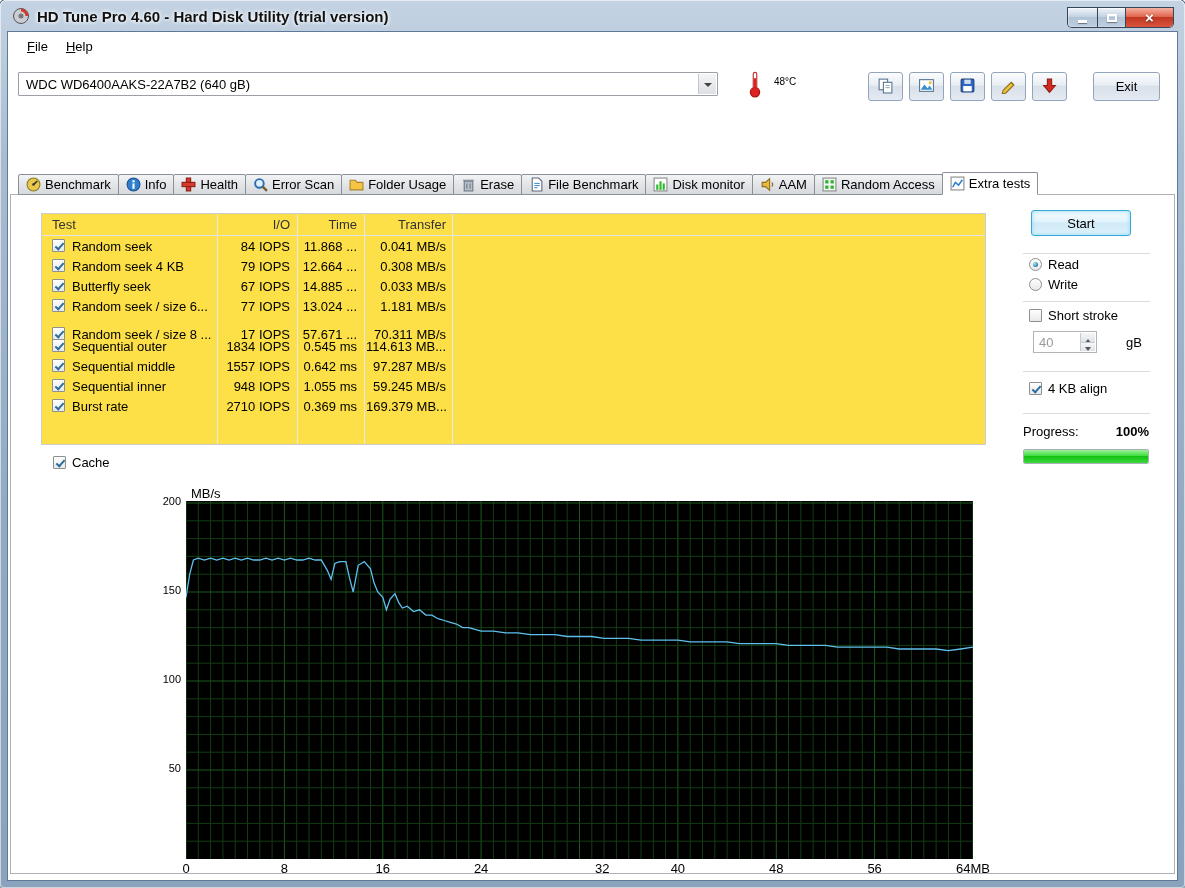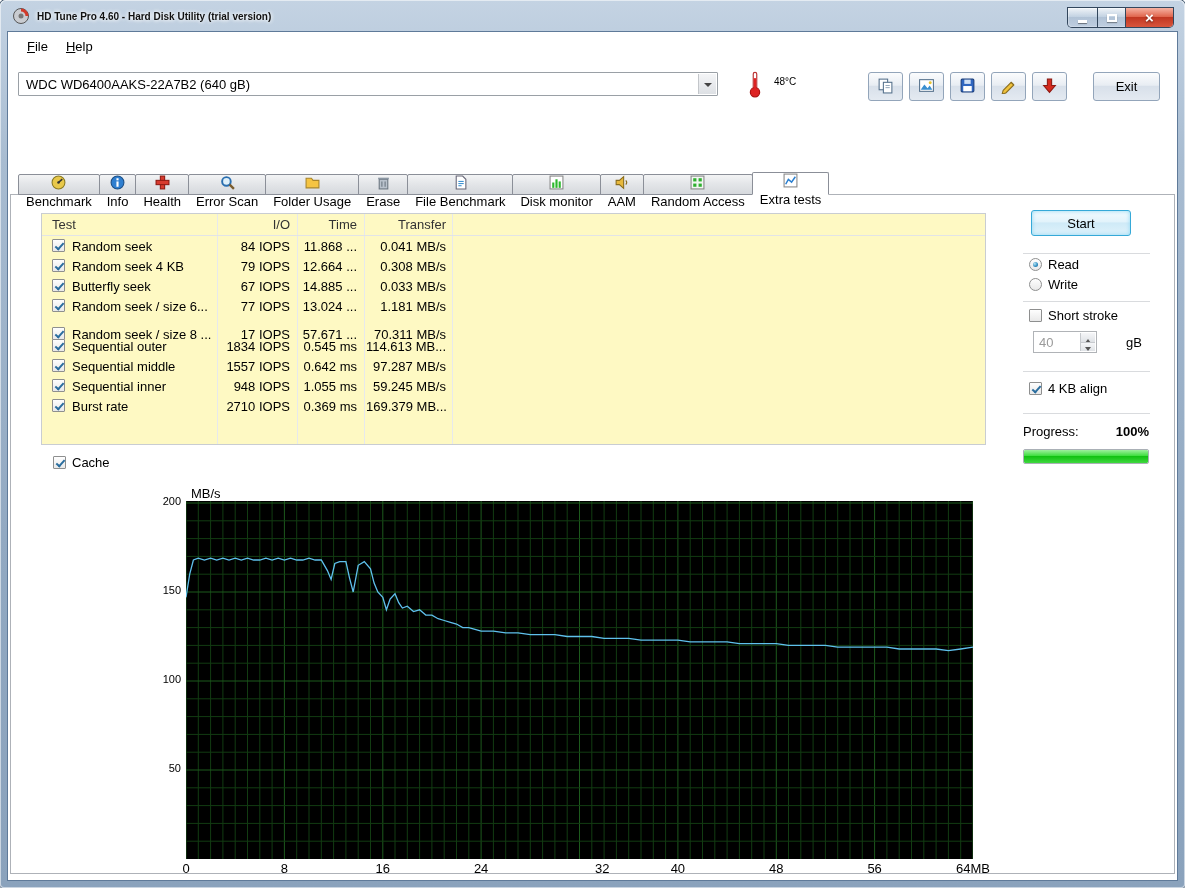--- a/index.html
+++ b/index.html
@@ -6,21 +6,21 @@
   body{width:1185px;height:888px;position:relative;overflow:hidden;
        font-family:"Liberation Sans","DejaVu Sans",sans-serif;font-size:13px;color:#000;background:#fff;}
   *{box-sizing:border-box;}
 
   
   .window{position:absolute;inset:0;border-radius:6px 6px 4px 4px;
     background:linear-gradient(180deg,#c4d3e3 0%,#a8bcd1 18%,#92a9c2 60%,#8aa2bc 100%);
     box-shadow:inset 0 0 0 1px rgba(255,255,255,.55), 0 0 0 1px #44596f;}
   .titlebar{position:absolute;left:0;top:0;right:0;height:32px;display:flex;align-items:center;padding-left:12px;}
   .app-icon{width:18px;height:18px;margin-right:7px;display:inline-block;}
-  .title-text{font-weight:bold;font-size:10px;color:#111;text-shadow:0 0 4px #fff,0 0 4px #fff;}
+  .title-text{font-weight:bold;font-size:15px;color:#111;text-shadow:0 0 4px #fff,0 0 4px #fff;}
   .winbtns{position:absolute;top:8px;right:12px;display:flex;height:19px;border-radius:0 0 4px 4px;overflow:hidden;
     box-shadow:0 0 0 1px #32465c, inset 0 0 0 1px rgba(255,255,255,.5);}
   .wbtn{height:19px;display:flex;align-items:center;justify-content:center;
     background:linear-gradient(180deg,rgba(255,255,255,.75),rgba(200,215,230,.35) 45%,rgba(150,170,195,.35) 50%,rgba(190,205,225,.55));
     border-right:1px solid #32465c;cursor:pointer;}
   .wbtn.min{width:30px;} .wbtn.max{width:28px;}
   .wbtn.close{width:47px;border-right:none;
     background:linear-gradient(180deg,#f6b2a2 0%,#e0674f 45%,#c13722 50%,#d9553c 100%);}
   .glyph-min{width:9px;height:3px;background:#fff;box-shadow:0 1px 1px rgba(0,0,0,.45);display:block;margin-top:7px;}
   .glyph-max{width:10px;height:8px;border:2px solid #fff;box-shadow:0 1px 1px rgba(0,0,0,.35);display:block;}
@@ -46,29 +46,29 @@
   .tbtn{width:35px;height:29px;display:flex;align-items:center;justify-content:center;cursor:pointer;
     border:1px solid #93a5ba;border-radius:3px;background:linear-gradient(180deg,#fbfcfd,#e8edf3 45%,#d8e0ea 50%,#e4eaf1);}
   .btn{border:1px solid #93a5ba;border-radius:3px;background:linear-gradient(180deg,#fbfcfd,#e8edf3 45%,#d8e0ea 50%,#e4eaf1);
     font-family:inherit;font-size:13px;cursor:pointer;}
   .exit-btn{position:absolute;left:1085px;top:12px;width:67px;height:29px;}
 
   
   .tabstrip{position:absolute;left:10px;top:140px;height:23px;display:flex;align-items:flex-end;z-index:3;}
   .tab{display:inline-flex;align-items:center;gap:4px;padding:0 7px;height:21px;cursor:pointer;white-space:nowrap;
     border:1px solid #8b8f98;border-radius:2px 2px 0 0;margin-right:-1px;
-    background:linear-gradient(180deg,#f3f4f5,#e4e6e9 45%,#d6d9dd);flex-direction:column;}
+    background:linear-gradient(180deg,#f3f4f5,#e4e6e9 45%,#d6d9dd);}
   .tab.active{height:23px;background:#fff;border-bottom:1px solid #fff;z-index:4;}
   .tab .ticon{width:15px;height:15px;display:inline-flex;align-items:center;}
 
   
   .page{position:absolute;left:2px;right:2px;top:162px;bottom:6px;background:#fff;border:1px solid #aeb2b8;z-index:1;}
 
   
-  .table{position:absolute;left:30px;top:18px;width:945px;height:232px;border:1px solid #c9cdd2;background:#fef9c3;}
+  .table{position:absolute;left:30px;top:18px;width:945px;height:232px;border:1px solid #c9cdd2;background:#fde047;}
   .vline{position:absolute;top:0;bottom:0;width:1px;background:#e7e9ec;}
   .thead{position:absolute;left:0;right:0;top:0;height:22px;border-bottom:1px solid #e2e4e7;color:#333;}
   .hcell,.cell{position:absolute;top:3px;white-space:nowrap;}
   .trow{position:absolute;left:0;right:0;height:20px;}
   .c-test{left:30px;} .h-test{left:10px;}
   .c-io,.h-io{left:175px;width:73px;text-align:right;}
   .c-time,.h-time{left:257px;width:58px;text-align:right;}
   .c-tr,.h-tr{left:324px;width:80px;text-align:right;}
   .row-cb{position:absolute;left:10px;top:3px;}
 

